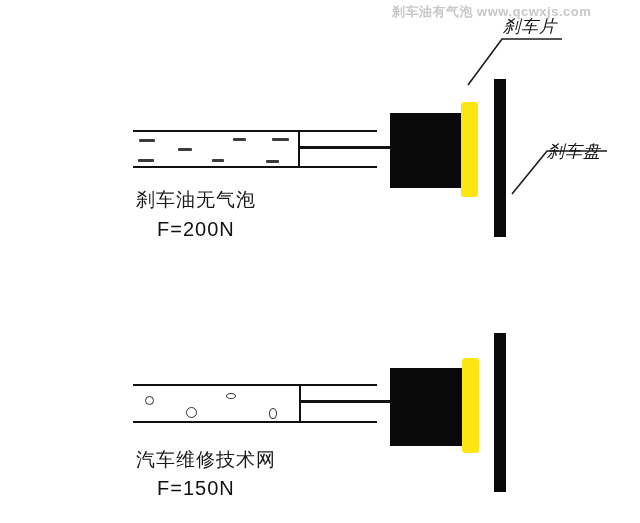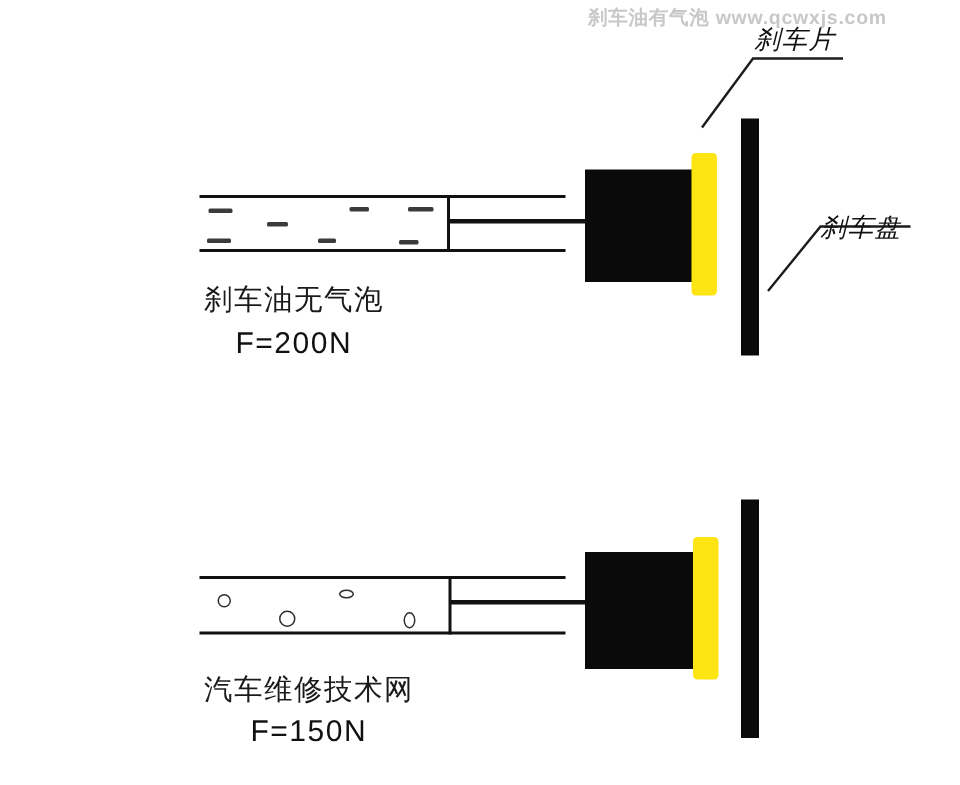--- a/index.html
+++ b/index.html
@@ -72,16 +72,16 @@
         <div class="bubble" style="left: 185.5px; top: 406.5px; width: 11px; height: 11px;"></div>
         <div class="bubble" style="left: 226px; top: 393px; width: 10px; height: 6px;"></div>
         <div class="bubble" style="left: 269px; top: 407.5px; width: 8px; height: 11px;"></div>
       </div>
 
     <div class="block" style="left:390px; top:368px; width:73px; height:78px;"></div>
     <div class="pad" style="left:462px; top:358px; width:17px; height:95px;"></div>
     <div class="disc" style="left:494px; top:333px; width:12px; height:159px;"></div>
 
     <span class="caption" style="left:136px; top:447px;">汽车维修技术网</span>
-    <span class="force" style="left:157px; top:477px;margin-left:10px;">F=150N</span>
+    <span class="force" style="left:157px; top:477px;">F=150N</span>
   </div>
 
 </div>
 
 </body></html>

